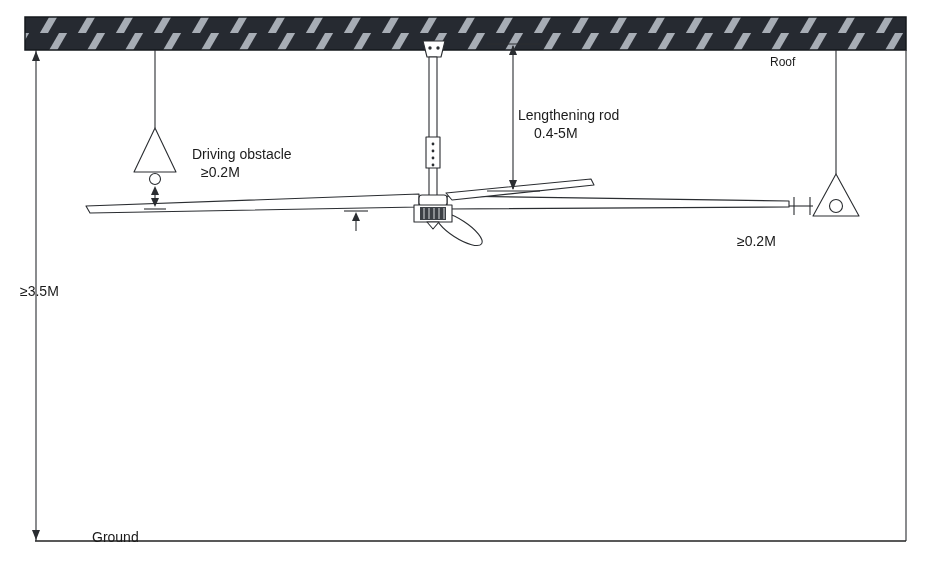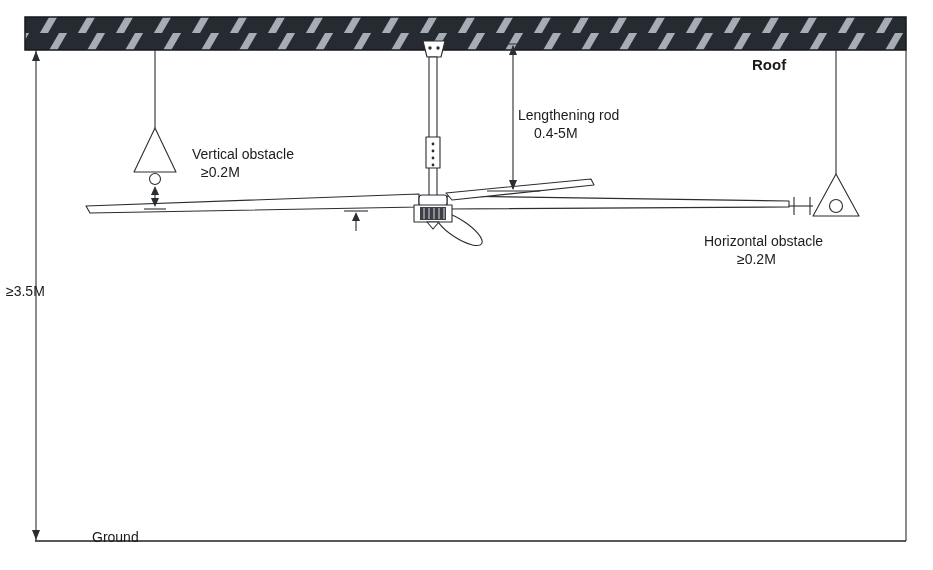--- a/index.html
+++ b/index.html
@@ -20,22 +20,22 @@
   .fin  { stroke:#d8dadd; stroke-width:1; }
 
   
   .label {
     position:absolute;
     color:#1b1b1b;
     font-size:14px;
     line-height:1.28;
     white-space:nowrap;
   }
-  .lbl-roof        { left:752px; top:55px;  font-size:15px;font-weight:bold; }
-  .lbl-height      { left:6px;   top:283px; }
+  .lbl-roof        { left:770px; top:55px;  font-size:12px; }
+  .lbl-height      { left:20px;   top:283px; }
   .lbl-ground      { left:92px;  top:511px;margin-top:18px; }
   .lbl-lengthening { left:518px; top:107px; }
   .lbl-lengthening .l2 { padding-left:16px; }
   .lbl-vertical    { left:192px; top:146px; }
   .lbl-vertical .l2    { padding-left:9px; }
   .lbl-driving     { left:324px; top:234px; }
   .lbl-driving .l2     { padding-left:14px; }
   .lbl-horizontal  { left:704px; top:233px; }
   .lbl-horizontal .l2  { padding-left:33px; }
 </style>
@@ -136,23 +136,22 @@
   <div class="label lbl-height">≥3.5M</div>
 
   <div class="label lbl-ground">Ground</div>
 
   <div class="label lbl-lengthening">
     <div class="l1">Lengthening rod</div>
     <div class="l2">0.4-5M</div>
   </div>
 
   <div class="label lbl-vertical">
-    <div class="l1">Vertical obstacle</div>
+    <div class="l1">Driving obstacle</div>
     <div class="l2">≥0.2M</div>
   </div>
 
 
   <div class="label lbl-horizontal">
-    <div class="l1">Horizontal obstacle</div>
     <div class="l2">≥0.2M</div>
   </div>
 
 </div>
 
 </body></html>

